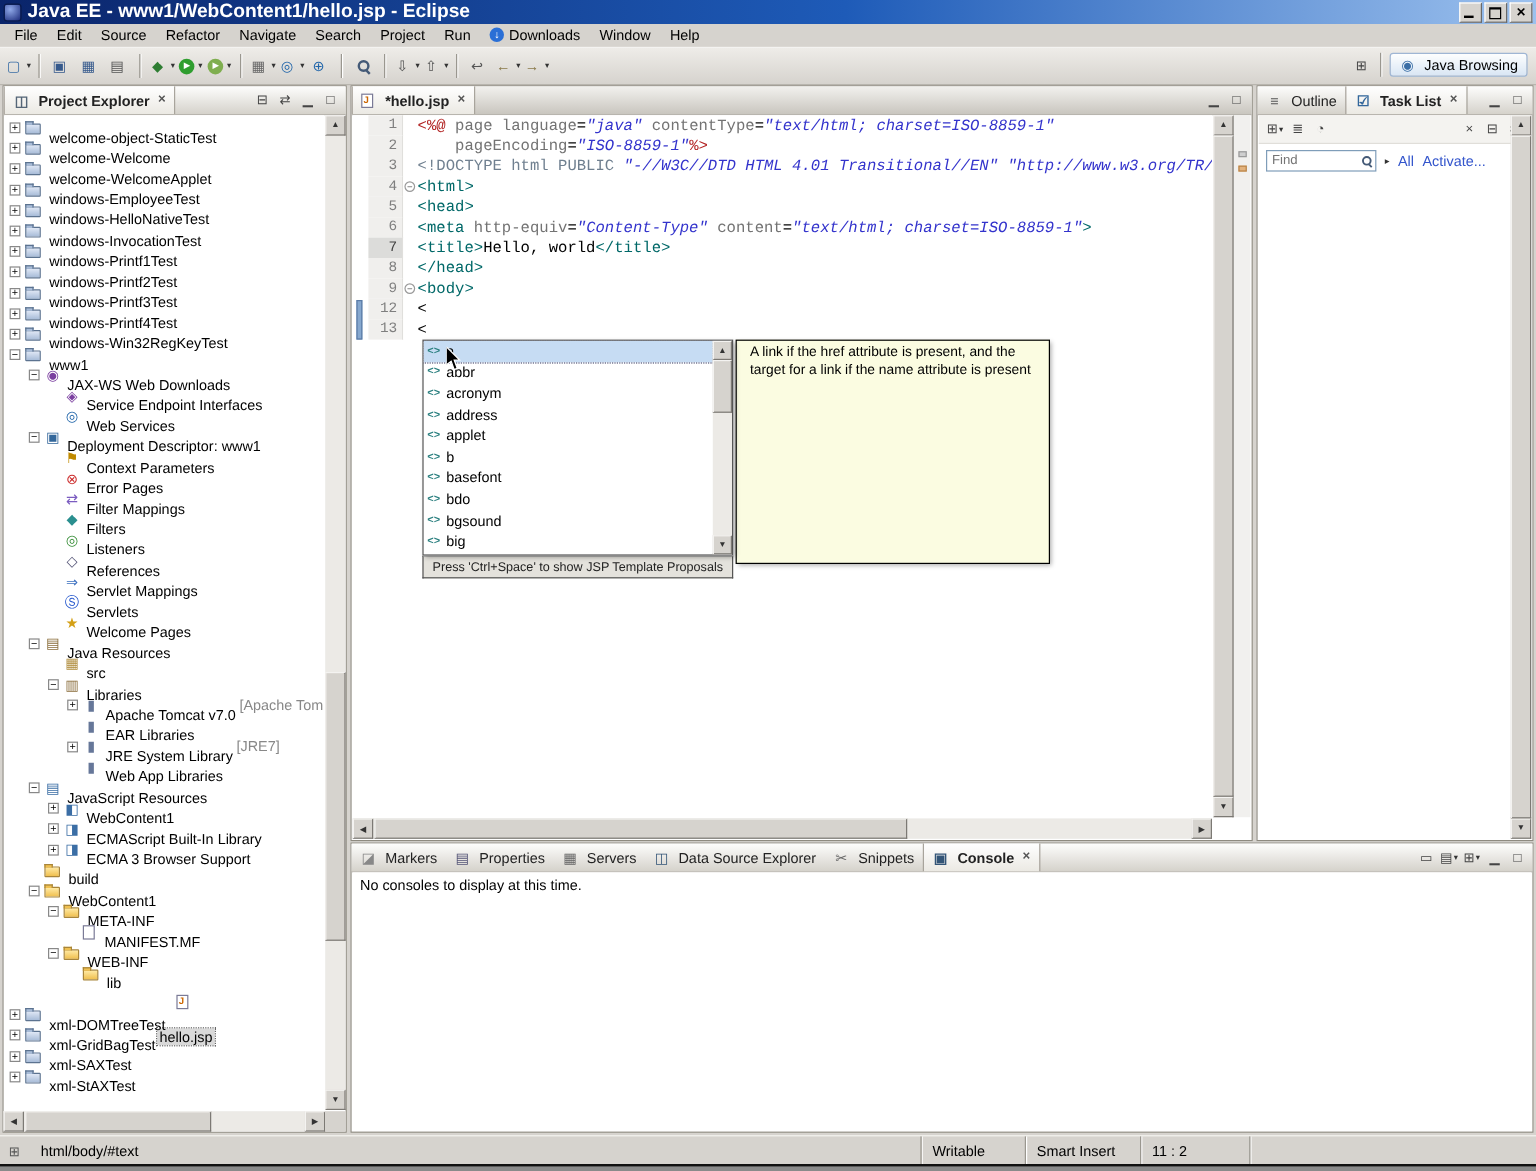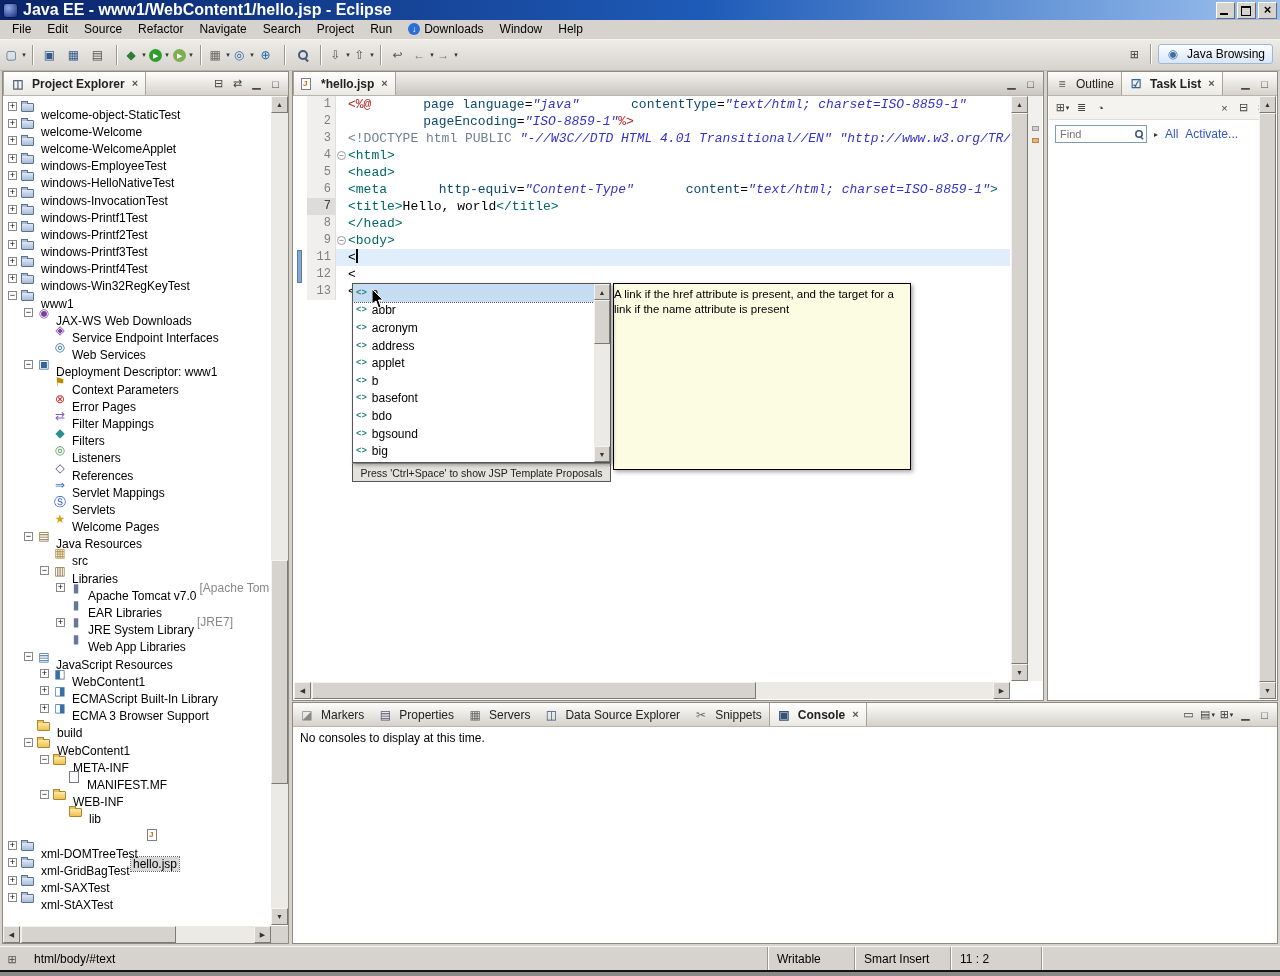--- a/index.html
+++ b/index.html
@@ -87,41 +87,41 @@
     text-align:right;padding-right:4px;border-right:1px solid #e0dfdc;}
   .mk-tan .cl-num{background:#eec49a;color:#4a3520;}
   .mk-gray .cl-num{background:#dcdcda;color:#444;}
   .cl-fold{width:12px;flex:none;position:relative;background:#fff;}
   .cl-code{flex:1;font-size:13px;}
   .cur .cl-fold,.cur .cl-code{background:#e0eefb;}
   .fold-dot{position:absolute;left:1px;top:4px;width:9px;height:9px;border:1px solid #9a9a9a;border-radius:50%;
     background:#fff;font:8px/7px "Liberation Sans";text-align:center;color:#555;box-sizing:border-box;}
   .caret{display:inline-block;width:2px;height:14px;background:#000;vertical-align:-2px;}
   .tk-jspd{color:#b22222;}
-  .tk-attr{color:#0c4a6e;margin-left:44px;}
+  .tk-attr{color:#737373;}
   .tk-str{color:#3333cc;font-style:italic;}
   .tk-tag{color:#006868;}
   .tk-doc{color:#708090;}
   .tk-pl{color:#000;}
   #range-ind{position:absolute;left:3px;top:154px;width:5px;height:33px;background:#86a8cf;border:1px solid #5a7ba6;box-sizing:border-box;}
   .oruler{position:absolute;right:1px;top:24px;width:14px;bottom:19px;background:#f1f0ee;border-left:1px solid #c8c6c2;}
   .om{position:absolute;right:3px;width:7px;height:5px;box-sizing:border-box;}
   .om1{top:42px;background:#e3b27d;border:1px solid #b9854a;}
   .om2{top:30px;background:#cfcfcf;border:1px solid #9a9a9a;}
 
   
   #assist{position:absolute;left:352px;top:283px;width:259px;z-index:30;}
   #assist-list{position:relative;height:178px;background:#fff;border:1px solid #555;overflow:hidden;box-shadow:2px 2px 4px rgba(0,0,0,.35);}
   .as-item{display:flex;align-items:center;height:17.6px;padding-left:3px;font-size:12px;}
   .as-item.sel{background:#c6dcf3;outline:1px dotted #557;}
   .as-ico{font:bold 9px/14px "Liberation Mono",monospace;color:#2a7f7f;margin-right:5px;flex:none;}
   #assist-foot{height:17px;background:#e4e2dc;border:1px solid #555;border-top:1px solid #aaa;
     font-size:10.5px;color:#222;display:flex;align-items:center;justify-content:center;}
-  #assist-tip{position:absolute;left:613px;top:283px;width:298px;height:187px;z-index:29;background:#fbfce1;
-    border:1px solid #000;padding:3px 0;font-size:11.5px;line-height:1.3;box-sizing:border-box;box-shadow:2px 2px 4px rgba(0,0,0,.35);}
+  #assist-tip{position:absolute;left:613px;top:283px;width:262px;height:187px;z-index:29;background:#fbfce1;
+    border:1px solid #000;padding:3px 11px;font-size:11.5px;line-height:1.3;box-sizing:border-box;box-shadow:2px 2px 4px rgba(0,0,0,.35);}
   #mouse-cursor{position:absolute;left:372px;top:289px;z-index:40;}
 
   
   #rp-toolbar{position:absolute;left:1px;right:1px;top:24px;height:24px;background:#f4f3f0;border-bottom:1px solid #e0ded9;
     display:flex;align-items:center;padding:0 4px;box-sizing:border-box;}
   #rp-find{position:absolute;left:1px;right:19px;top:49px;height:26px;background:#fff;display:flex;align-items:center;gap:7px;padding:0 6px;}
   .find-wrap{position:relative;flex:none;}
   .find-input{width:92px;height:18px;border:1px solid #7f9db9;font:11px "Liberation Sans";padding:1px 8px 1px 4px;color:#333;box-sizing:border-box;}
   .find-wrap .css-mag{position:absolute;right:1px;top:2px;transform:scale(.8);}
   .mini-tri{font-size:8px;color:#333;}
@@ -550,21 +550,20 @@
       <div id="code-lines">
           <div class="cl-row"><span class="cl-ml"></span><span class="cl-num">1</span><span class="cl-fold"></span><span class="cl-code"><span class="tk-jspd">&lt;%@</span><span class="tk-pl"> </span><span class="tk-attr">page language</span><span class="tk-pl">=</span><span class="tk-str">"java"</span><span class="tk-attr"> contentType</span><span class="tk-pl">=</span><span class="tk-str">"text/html; charset=ISO-8859-1"</span></span></div>
           <div class="cl-row"><span class="cl-ml"></span><span class="cl-num">2</span><span class="cl-fold"></span><span class="cl-code"><span class="tk-pl">    </span><span class="tk-attr">pageEncoding</span><span class="tk-pl">=</span><span class="tk-str">"ISO-8859-1"</span><span class="tk-jspd">%&gt;</span></span></div>
           <div class="cl-row"><span class="cl-ml"></span><span class="cl-num">3</span><span class="cl-fold"></span><span class="cl-code"><span class="tk-doc">&lt;!DOCTYPE html PUBLIC </span><span class="tk-str">"-//W3C//DTD HTML 4.01 Transitional//EN"</span><span class="tk-doc"> </span><span class="tk-str">"http://www.w3.org/TR/</span></span></div>
           <div class="cl-row"><span class="cl-ml"></span><span class="cl-num">4</span><span class="cl-fold"><span class="fold-dot">−</span></span><span class="cl-code"><span class="tk-tag">&lt;html&gt;</span></span></div>
           <div class="cl-row"><span class="cl-ml"></span><span class="cl-num">5</span><span class="cl-fold"></span><span class="cl-code"><span class="tk-tag">&lt;head&gt;</span></span></div>
           <div class="cl-row"><span class="cl-ml"></span><span class="cl-num">6</span><span class="cl-fold"></span><span class="cl-code"><span class="tk-tag">&lt;meta </span><span class="tk-attr">http-equiv</span><span class="tk-pl">=</span><span class="tk-str">"Content-Type"</span><span class="tk-attr"> content</span><span class="tk-pl">=</span><span class="tk-str">"text/html; charset=ISO-8859-1"</span><span class="tk-tag">&gt;</span></span></div>
           <div class="cl-row mk-gray"><span class="cl-ml"></span><span class="cl-num">7</span><span class="cl-fold"></span><span class="cl-code"><span class="tk-tag">&lt;title&gt;</span><span class="tk-pl">Hello, world</span><span class="tk-tag">&lt;/title&gt;</span></span></div>
           <div class="cl-row"><span class="cl-ml"></span><span class="cl-num">8</span><span class="cl-fold"></span><span class="cl-code"><span class="tk-tag">&lt;/head&gt;</span></span></div>
           <div class="cl-row"><span class="cl-ml"></span><span class="cl-num">9</span><span class="cl-fold"><span class="fold-dot">−</span></span><span class="cl-code"><span class="tk-tag">&lt;body&gt;</span></span></div>
-          <div class="cl-row cur"><span class="cl-ml"></span><span class="cl-num">11</span><span class="cl-fold"></span><span class="cl-code"><span class="tk-pl">&lt;</span><span class="caret"></span></span></div>
           <div class="cl-row"><span class="cl-ml"></span><span class="cl-num">12</span><span class="cl-fold"></span><span class="cl-code"><span class="tk-pl">&lt;</span></span></div>
           <div class="cl-row"><span class="cl-ml"></span><span class="cl-num">13</span><span class="cl-fold"></span><span class="cl-code"><span class="tk-pl">&lt;</span></span></div>
         </div>
       <div id="range-ind"></div>
     </div>
     <div class="oruler">
       <span class="om om1"></span>
       <span class="om om2"></span>
     </div>
     <div class="vscroll" style="right:15px;top:24px;bottom:19px;">

